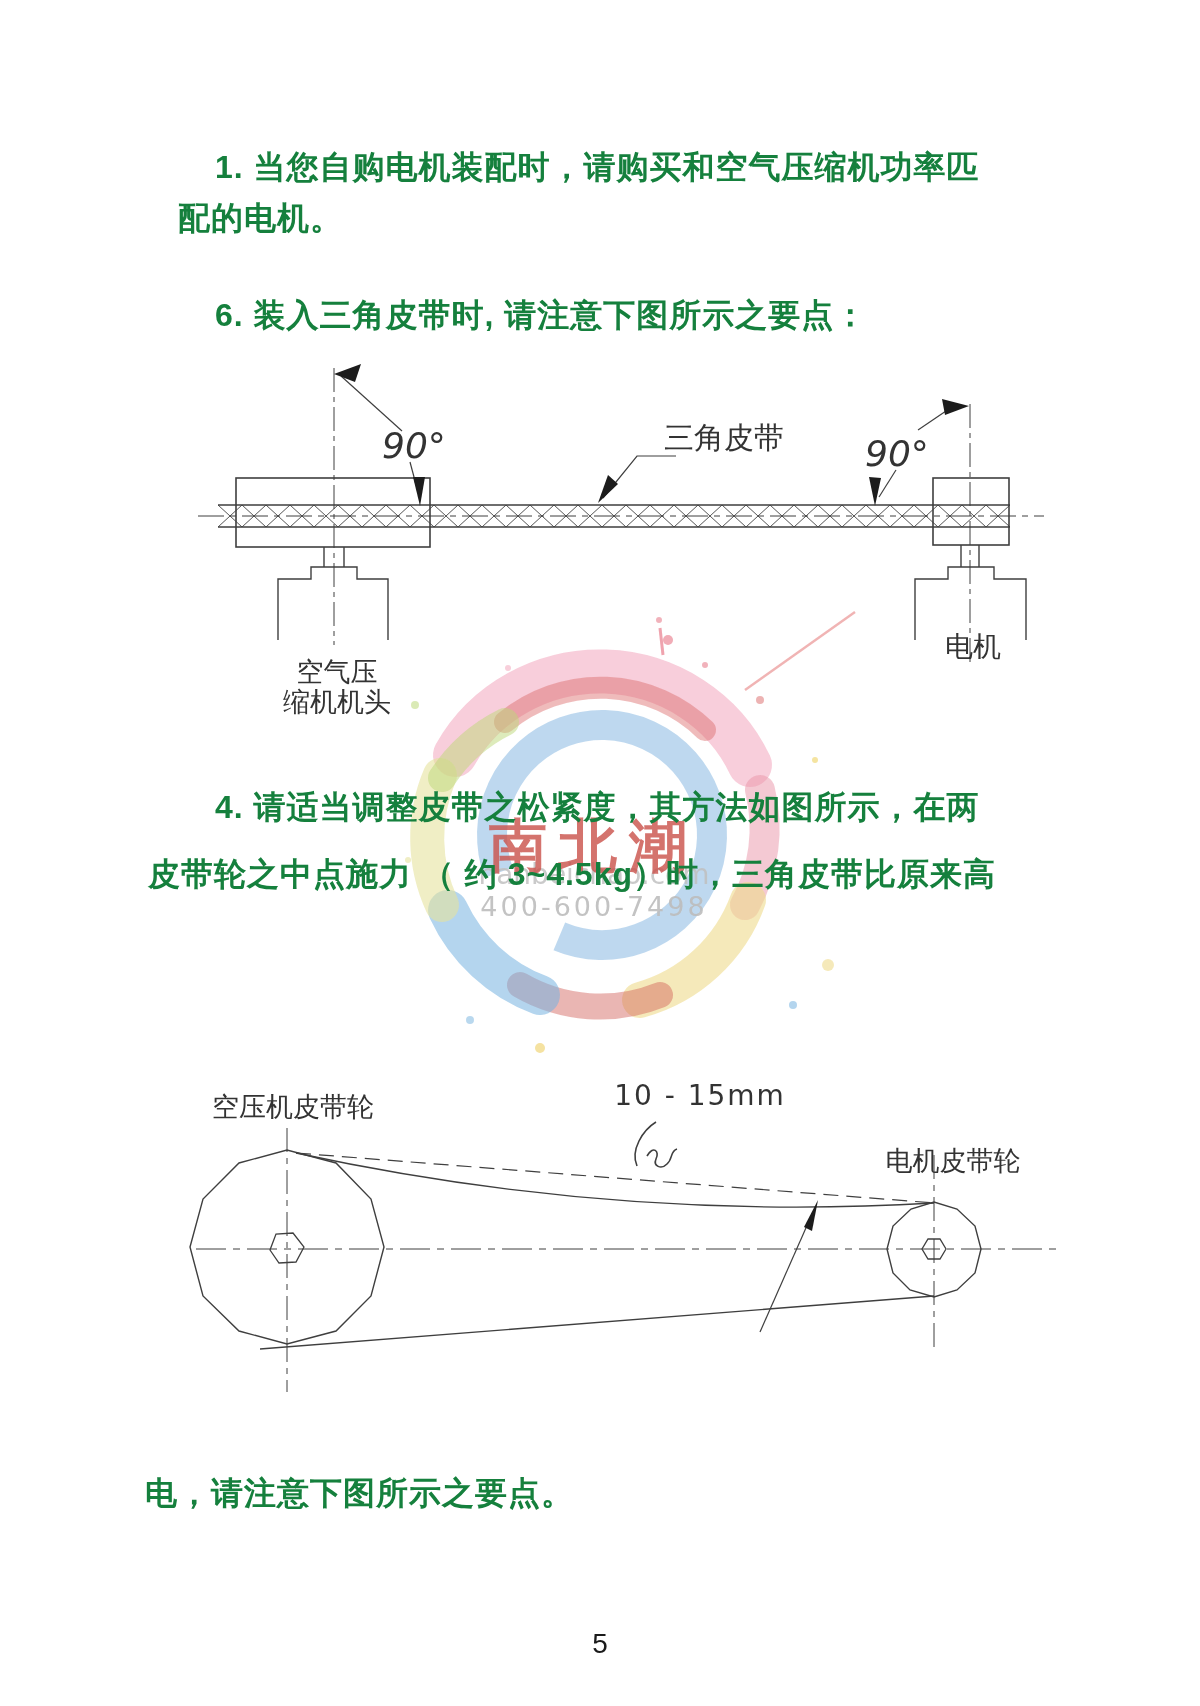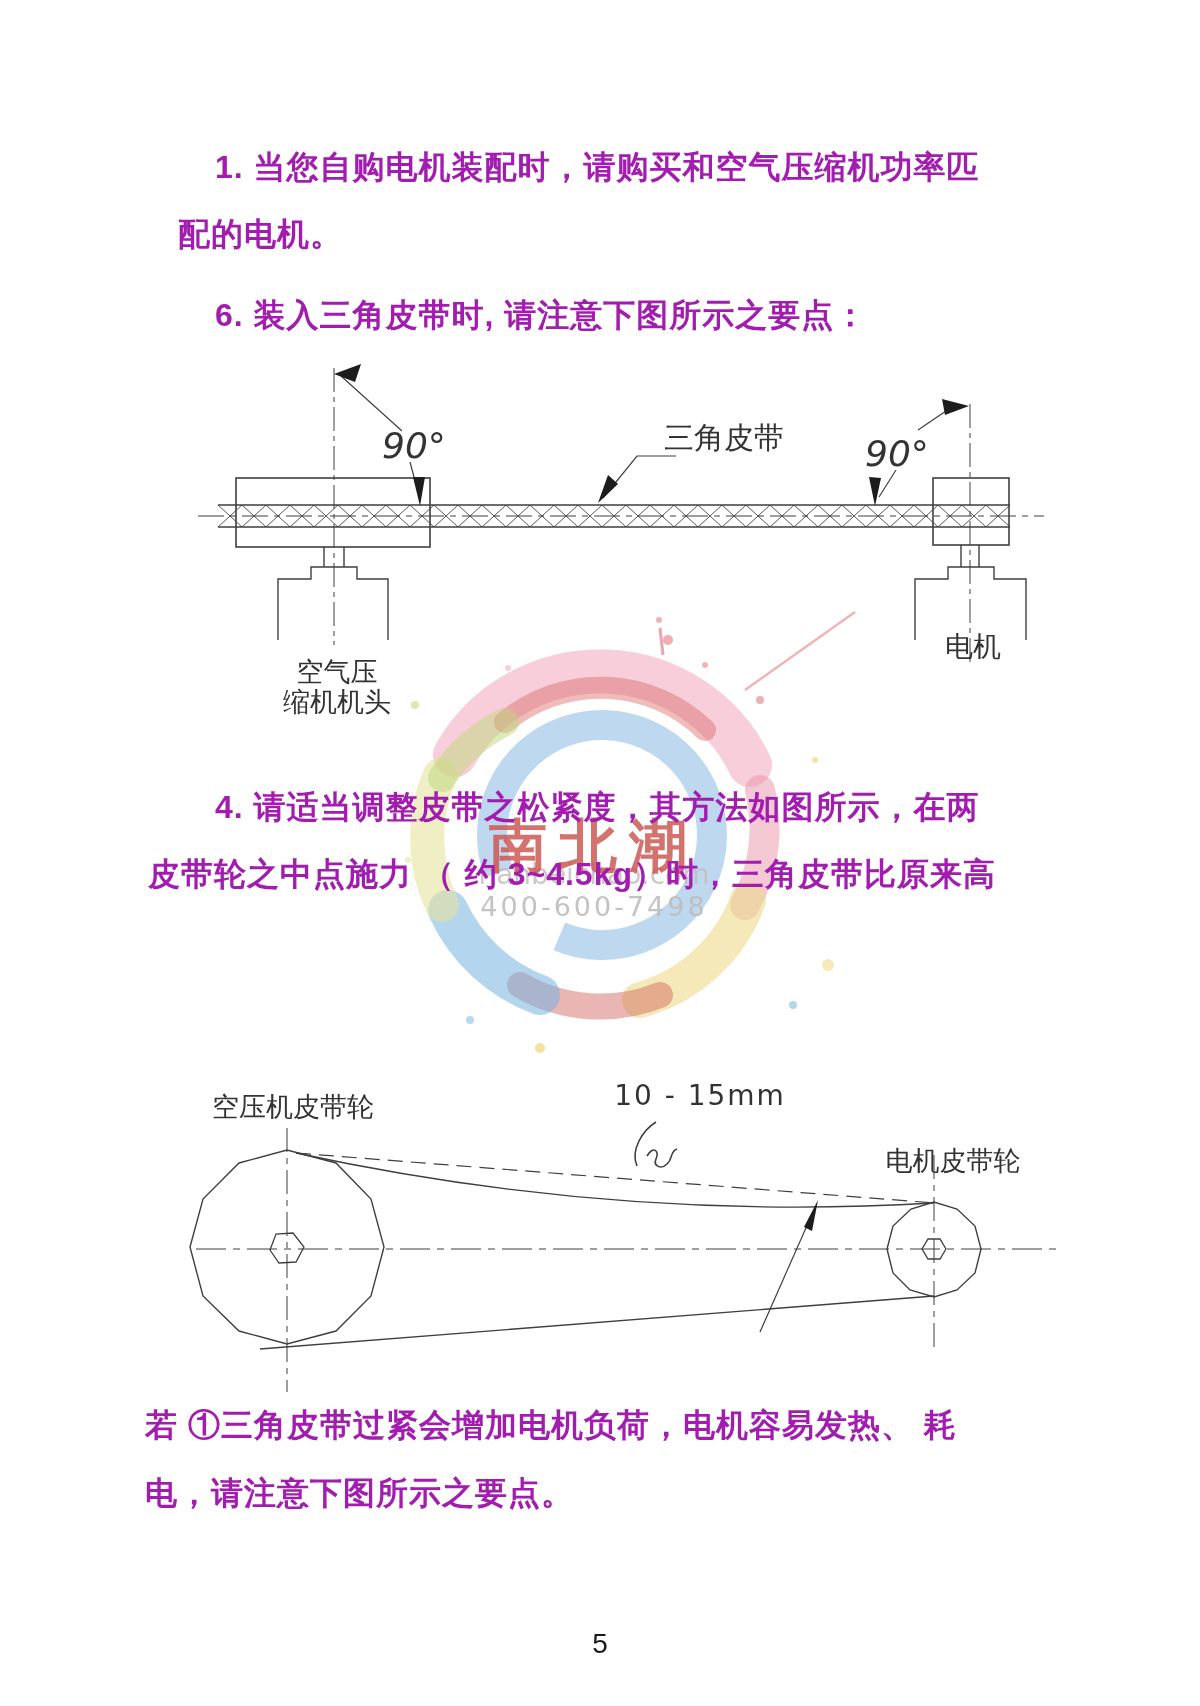--- a/index.html
+++ b/index.html
@@ -1,19 +1,19 @@
 <!DOCTYPE html>
 <html><head>
 <meta charset="utf-8">
 <style>
   html,body{margin:0;padding:0;background:#fff;}
   .page{position:relative;width:1200px;height:1706px;background:#fff;overflow:hidden;
         font-family:"Liberation Sans",sans-serif;}
   .layer{position:absolute;left:0;top:0;width:1200px;height:1706px;}
-  .txt{position:absolute;white-space:nowrap;color:#a21caf;
+  .txt{position:absolute;white-space:nowrap;color:#15803d;
        font:600 32px/1.1 "Liberation Sans",sans-serif;letter-spacing:1px;}
   .pagenum{position:absolute;left:0;right:0;top:1628px;text-align:center;
            font:400 28px "Liberation Sans",sans-serif;color:#1a1a1a;}
   svg text{font-family:"DejaVu Sans",sans-serif;}
   .cad{fill:#333;font-weight:400;}
 </style>
 </head>
 <body>
 
 <div class="page">
@@ -119,23 +119,22 @@
       <path d="M296,1153 L934,1203" stroke="#3f3f3f" stroke-width="1.2" stroke-dasharray="15 8" fill="none"></path>
       <path d="M296,1153 Q615,1222 934,1203" stroke="#3f3f3f" stroke-width="1.4" fill="none"></path>
       <path d="M260,1349 L934,1296" stroke="#3f3f3f" stroke-width="1.4" fill="none"></path>
 
       <path d="M760,1332 L813,1212" stroke="#3f3f3f" stroke-width="1.2"></path>
       <polygon points="818,1200 804,1227 812,1231" fill="#1c1c1c"></polygon>
     </g>
   </svg>
 
   <div class="txt" style="left:215px;top:150px;">1.  当您自购电机装配时，请购买和空气压缩机功率匹</div>
-  <div class="txt" style="left:178px;top:217px;">配的电机。</div>
+  <div class="txt" style="left:178px;top:201px;">配的电机。</div>
   <div class="txt" style="left:215px;top:298px;">6. 装入三角皮带时, 请注意下图所示之要点：</div>
 
   <div class="txt" style="left:215px;top:790px;">4.  请适当调整皮带之松紧度，其方法如图所示，在两</div>
   <div class="txt" style="left:148px;top:857px;">皮带轮之中点施力 （ 约 3~4.5kg）时，三角皮带比原来高</div>
 
-  <div class="txt" style="left:145px;top:1408px;">若  ①三角皮带过紧会增加电机负荷，电机容易发热、 耗</div>
   <div class="txt" style="left:145px;top:1476px;">电，请注意下图所示之要点。</div>
 
   <div class="pagenum">5</div>
 </div>
 
 </body></html>

